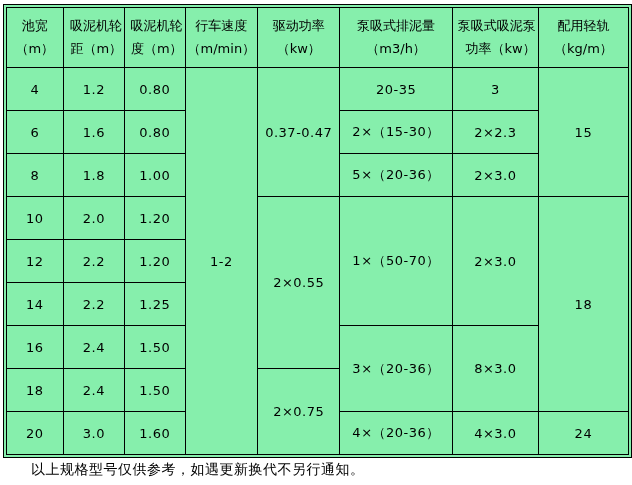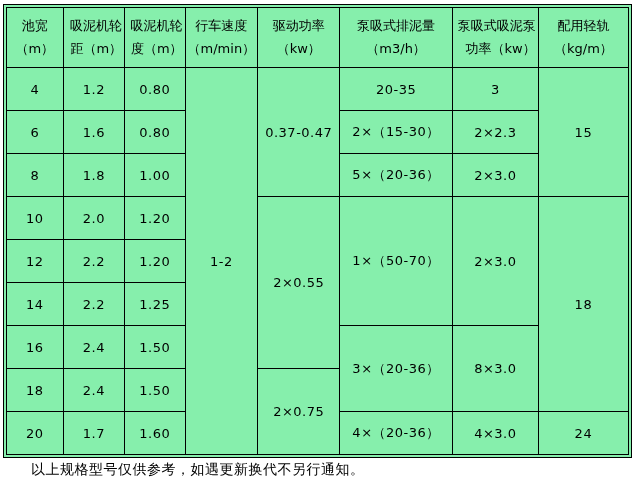--- a/index.html
+++ b/index.html
@@ -134,21 +134,21 @@
         <td rowspan="2">8×3.0</td>
       </tr>
       <tr>
         <td>18</td>
         <td>2.4</td>
         <td>1.50</td>
         <td rowspan="2">2×0.75</td>
       </tr>
       <tr>
         <td>20</td>
-        <td>1.7</td>
+        <td>3.0</td>
         <td>1.60</td>
         <td>4×（20-36）</td>
         <td>4×3.0</td>
         <td>24</td>
       </tr>
     </tbody>
   </table>
 </div>
 
 <div class="note">以上规格型号仅供参考，如遇更新换代不另行通知。</div>

